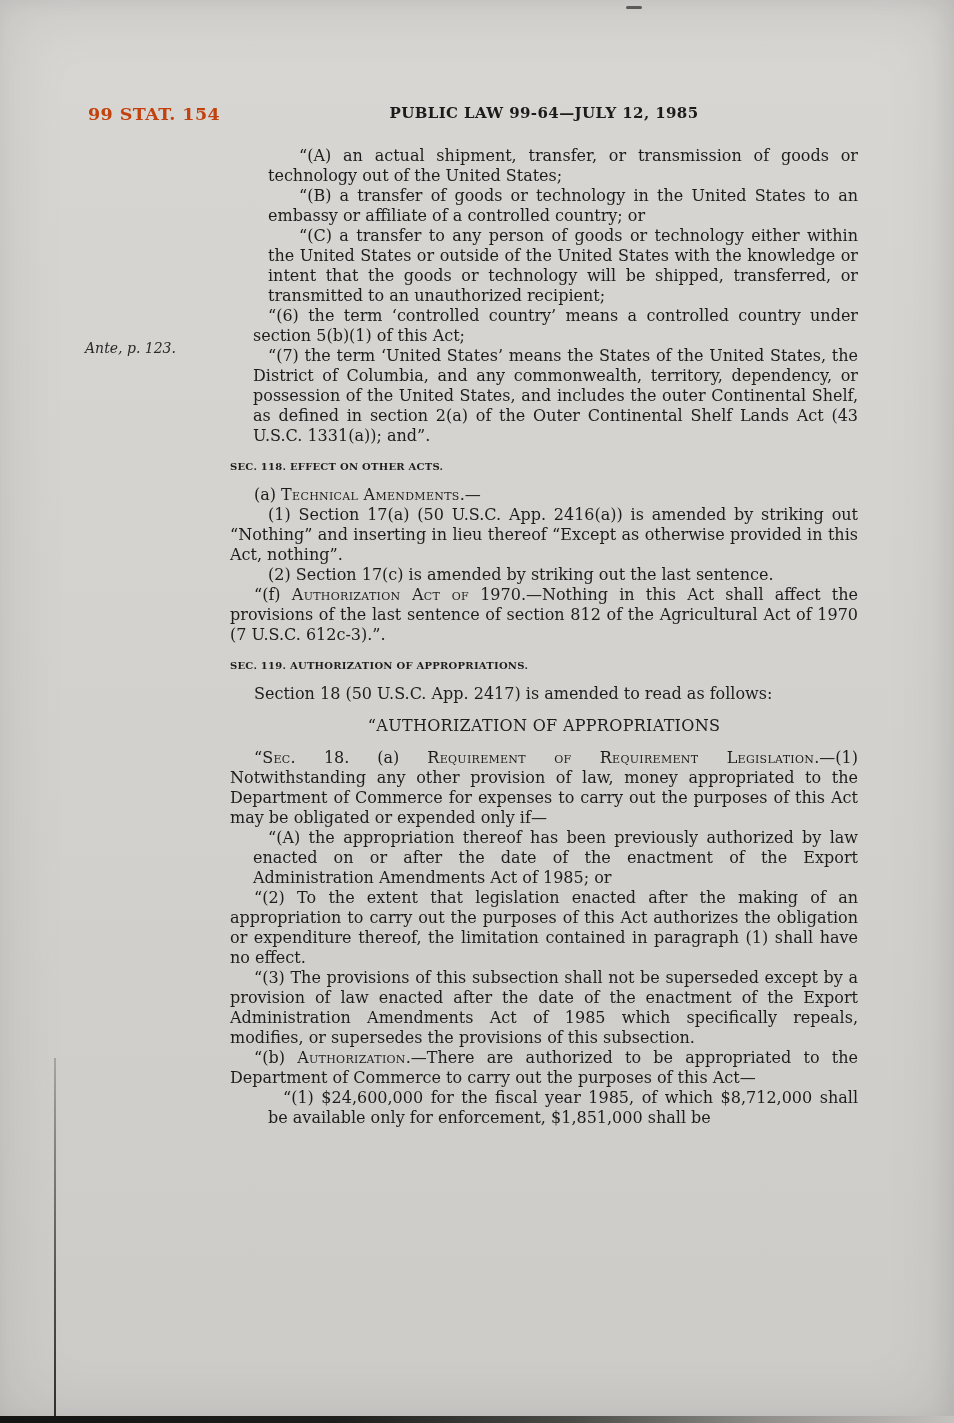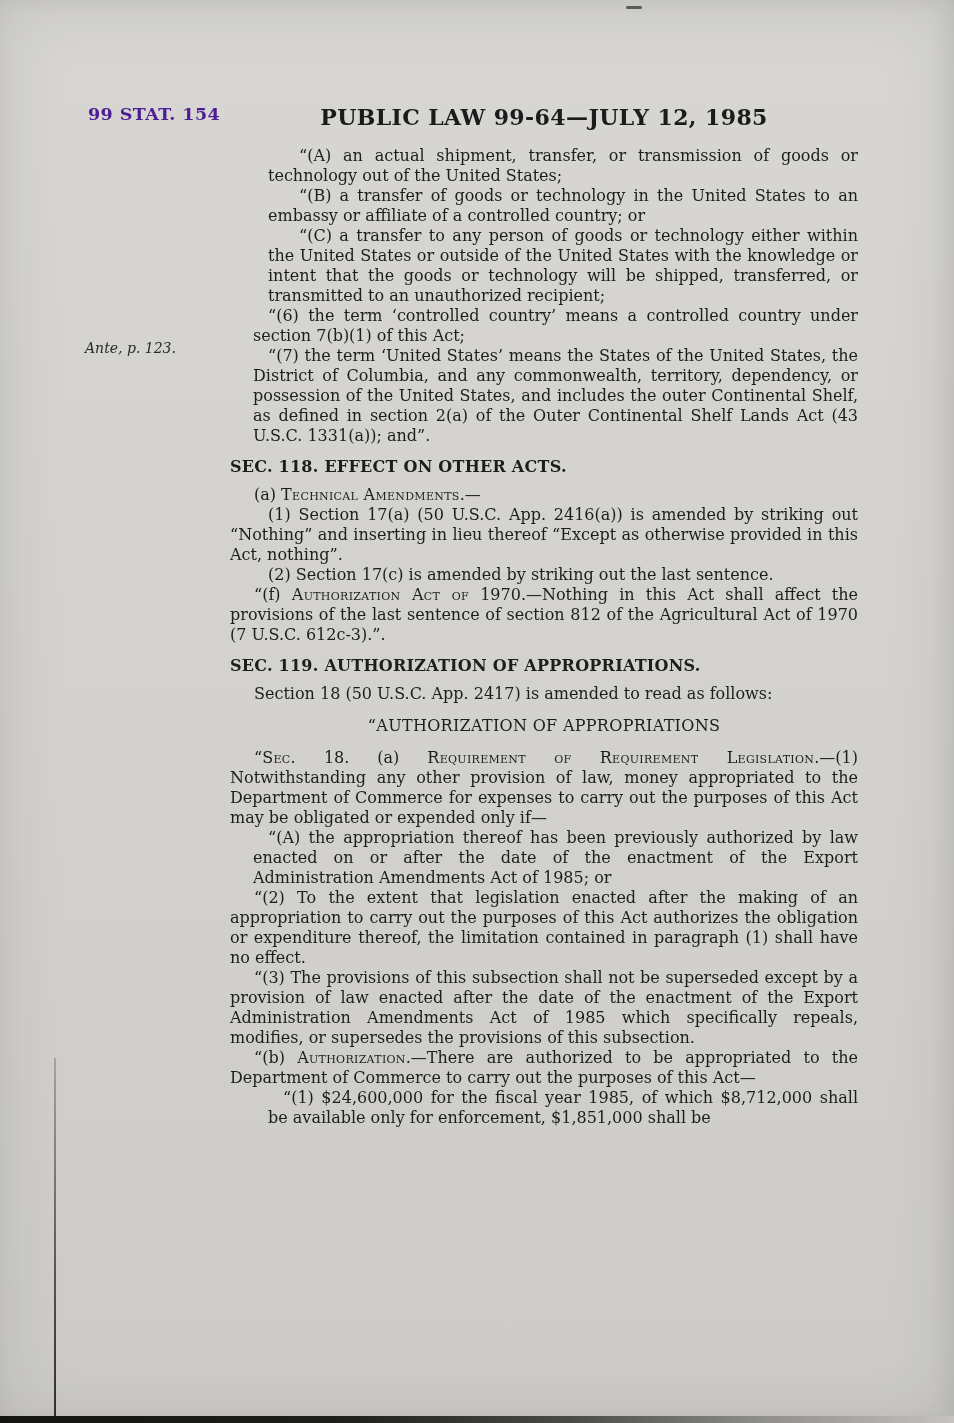--- a/index.html
+++ b/index.html
@@ -14,25 +14,25 @@
   }
   .page-vignette {
     position:absolute; inset:0; pointer-events:none;
     box-shadow: inset 0 0 70px rgba(0,0,0,0.10), inset -6px 0 20px rgba(0,0,0,0.06);
   }
 
   
   .stat-number {
     position:absolute; left:88px; top:104px;
     font-size:17.5px; font-weight:bold; letter-spacing:0.4px;
-    color:#4c1d95; white-space:nowrap;
+    color:#c2410c; white-space:nowrap;
   }
   .law-title {
     position:absolute; left:230px; top:104px; width:628px;
-    text-align:center; font-size:22px; font-weight:bold; letter-spacing:0.4px;
+    text-align:center; font-size:15px; font-weight:bold; letter-spacing:0.4px;
     color:#1b1b1b; white-space:nowrap;
   }
 
   
   .margin-note {
     position:absolute; left:85px; top:340px; width:135px;
     font-style:italic; font-size:14px; color:#2a2a2a;
   }
 
   
@@ -42,21 +42,21 @@
   }
   .statute p { margin:0; }
 
   
   .p1   { text-indent:24px; }                      
   .p2   { text-indent:38px; }                      
   .q1   { padding-left:23px; text-indent:15px; }   
   .q2   { padding-left:38px; text-indent:31px; }   
   .q3   { padding-left:38px; text-indent:15px; }   
   .h {
-    font-weight:bold; font-size:16px; letter-spacing:0.25px;
+    font-weight:bold; font-size:10px; letter-spacing:0.25px;
     margin-top:11px !important; margin-bottom:8px !important;
     text-indent:0; text-align:left;
   }
   .center {
     text-align:center; text-indent:0;
     margin-top:12px !important; margin-bottom:12px !important;
     letter-spacing:0.4px;
   }
   .sc { font-variant:small-caps; letter-spacing:0.3px; }
 
@@ -86,21 +86,21 @@
 <div class="stat-number">99 STAT. 154</div>
 
 <div class="law-title">PUBLIC LAW 99-64—JULY 12, 1985</div>
 
 <div class="margin-note">Ante, p. 123.</div>
 
 <div class="statute">
     <p class="q2"><span>“(A) an actual shipment, transfer, or transmission of goods or technology out of the United States;</span></p>
     <p class="q2"><span>“(B) a transfer of goods or technology in the United States to an embassy or affiliate of a controlled country; or</span></p>
     <p class="q2"><span>“(C) a transfer to any person of goods or technology either within the United States or outside of the United States with the knowledge or intent that the goods or technology will be shipped, transferred, or transmitted to an unauthorized recipient;</span></p>
-    <p class="q1"><span>“(6) the term ‘controlled country’ means a controlled country under section 7(b)(1) of this Act;</span></p>
+    <p class="q1"><span>“(6) the term ‘controlled country’ means a controlled country under section 5(b)(1) of this Act;</span></p>
     <p class="q1"><span>“(7) the term ‘United States’ means the States of the United States, the District of Columbia, and any commonwealth, territory, dependency, or possession of the United States, and includes the outer Continental Shelf, as defined in section 2(a) of the Outer Continental Shelf Lands Act (43 U.S.C. 1331(a)); and”.</span></p>
     <p class="h"><span>SEC. 118. EFFECT ON OTHER ACTS.</span></p>
     <p class="p1"><span>(a) </span><span class="sc">Technical Amendments</span><span>.—</span></p>
     <p class="p2"><span>(1) Section 17(a) (50 U.S.C. App. 2416(a)) is amended by striking out “Nothing” and inserting in lieu thereof “Except as otherwise provided in this Act, nothing”.</span></p>
     <p class="p2"><span>(2) Section 17(c) is amended by striking out the last sentence.</span></p>
     <p class="p1"><span>“(f) </span><span class="sc">Authorization Act of</span><span> 1970.—Nothing in this Act shall affect the provisions of the last sentence of section 812 of the Agricultural Act of 1970 (7 U.S.C. 612c-3).”.</span></p>
     <p class="h"><span>SEC. 119. AUTHORIZATION OF APPROPRIATIONS.</span></p>
     <p class="p1"><span>Section 18 (50 U.S.C. App. 2417) is amended to read as follows:</span></p>
     <p class="center"><span>“</span><span class="sc">AUTHORIZATION OF APPROPRIATIONS</span></p>
     <p class="p1"><span>“</span><span class="sc">Sec.</span><span> 18. (a) </span><span class="sc">Requirement of Requirement Legislation</span><span>.—(1) Notwithstanding any other provision of law, money appropriated to the Department of Commerce for expenses to carry out the purposes of this Act may be obligated or expended only if—</span></p>

